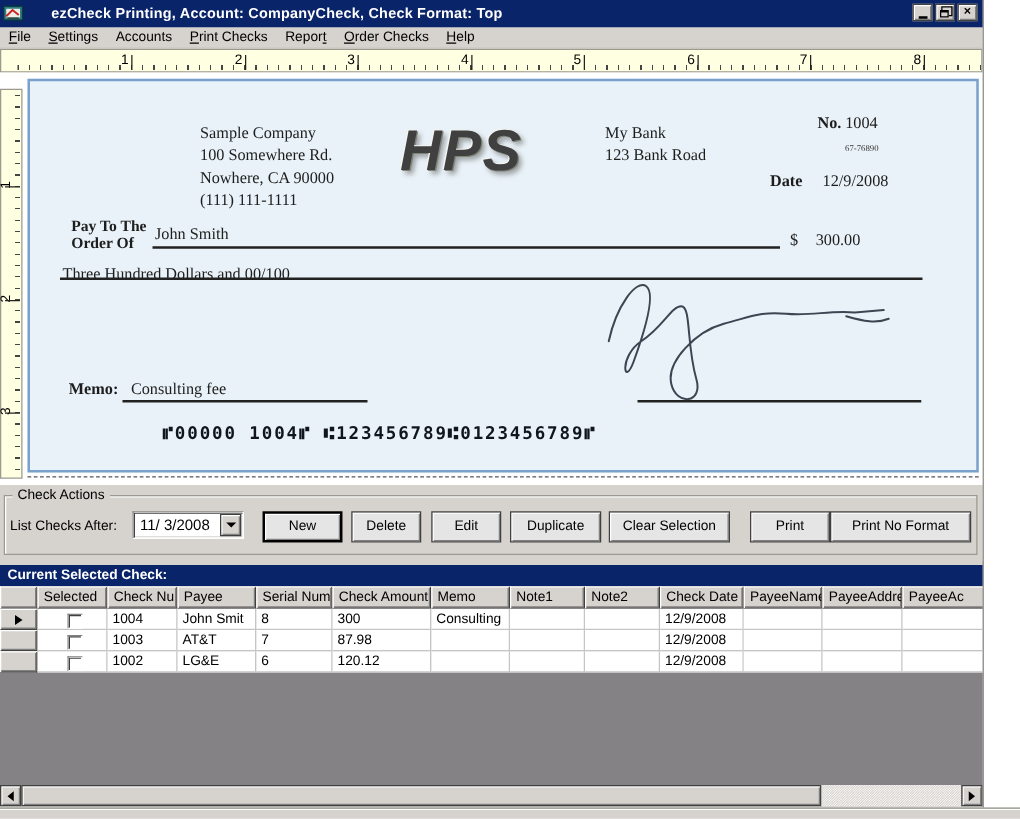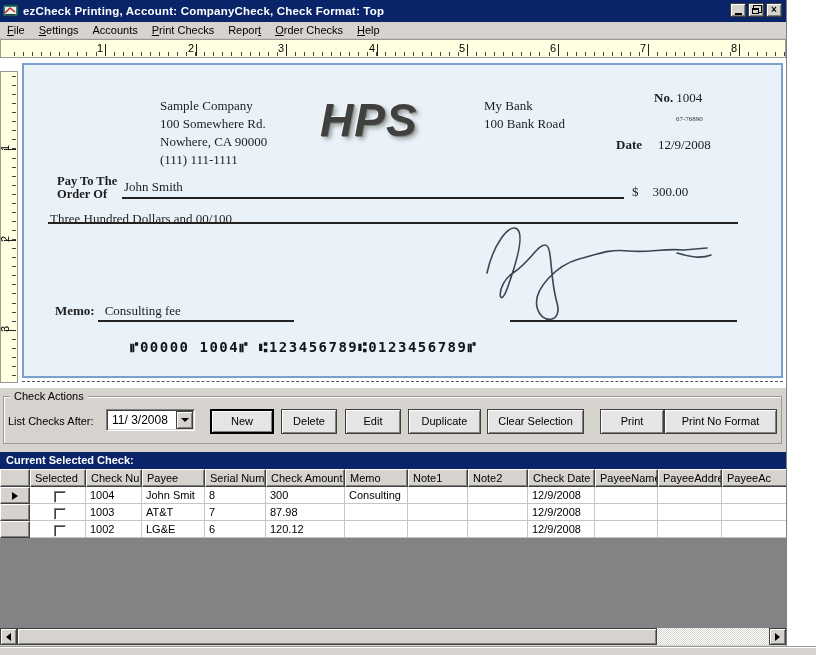--- a/index.html
+++ b/index.html
@@ -3,21 +3,21 @@
 <meta charset="utf-8">
 <style>
   * { margin:0; padding:0; box-sizing:border-box; }
   html,body { width:816px; height:655px; background:#fff; overflow:hidden;
     font-family:"Liberation Sans", sans-serif; font-size:11px; color:#000; }
   #window { position:absolute; left:0; top:0; width:787px; height:647px;
     background:#D6D3CE; border-right:1px solid #808080; }
 
   
   #titlebar { position:absolute; left:0; top:0; width:786px; height:22px;
-    background:#0A246A; display:flex; align-items:center; }
+    background:#0A246A; display:flex; align-items:center;gap:18px; }
   #title-icon { width:16px; height:14px; margin:0 4px 0 3px; }
   #title-text { color:#fff; font-weight:bold; font-size:11.5px; letter-spacing:.2px; }
   .winbtns { position:absolute; right:4px; top:3px; display:flex; gap:2px; }
   .winbtn { width:16px; height:14px; background:#D6D3CE; border:1px solid #404040;
     box-shadow:inset 1px 1px 0 #fff, inset -1px -1px 0 #808080;
     display:flex; align-items:center; justify-content:center;
     font-size:10px; font-weight:bold; line-height:1; }
   .glyph-min { width:7px; height:2px; background:#000; margin-top:7px; }
   .glyph-restore { width:7px; height:6px; border:1px solid #000; border-top-width:2px;
     box-shadow:2px -2px 0 -0px #D6D3CE, 2px -2px 0 1px #000; margin:2px 2px 0 0; }
@@ -198,21 +198,21 @@
     <div id="check">
       <div id="company-block">
         <div>Sample Company</div>
         <div>100 Somewhere Rd.</div>
         <div>Nowhere, CA 90000</div>
         <div>(111) 111-1111</div>
       </div>
       <div id="logo">HPS</div>
       <div id="bank-block">
         <div>My Bank</div>
-        <div>100 Bank Road</div>
+        <div>123 Bank Road</div>
       </div>
       <div id="no-line">
         <span class="serifbold">No.</span><span class="val">1004</span>
       </div>
       <div id="fraction">67-76890</div>
       <div id="date-line">
         <span class="serifbold">Date</span><span class="val">12/9/2008</span>
       </div>
       <div id="payto">
         <div>Pay To The</div>

